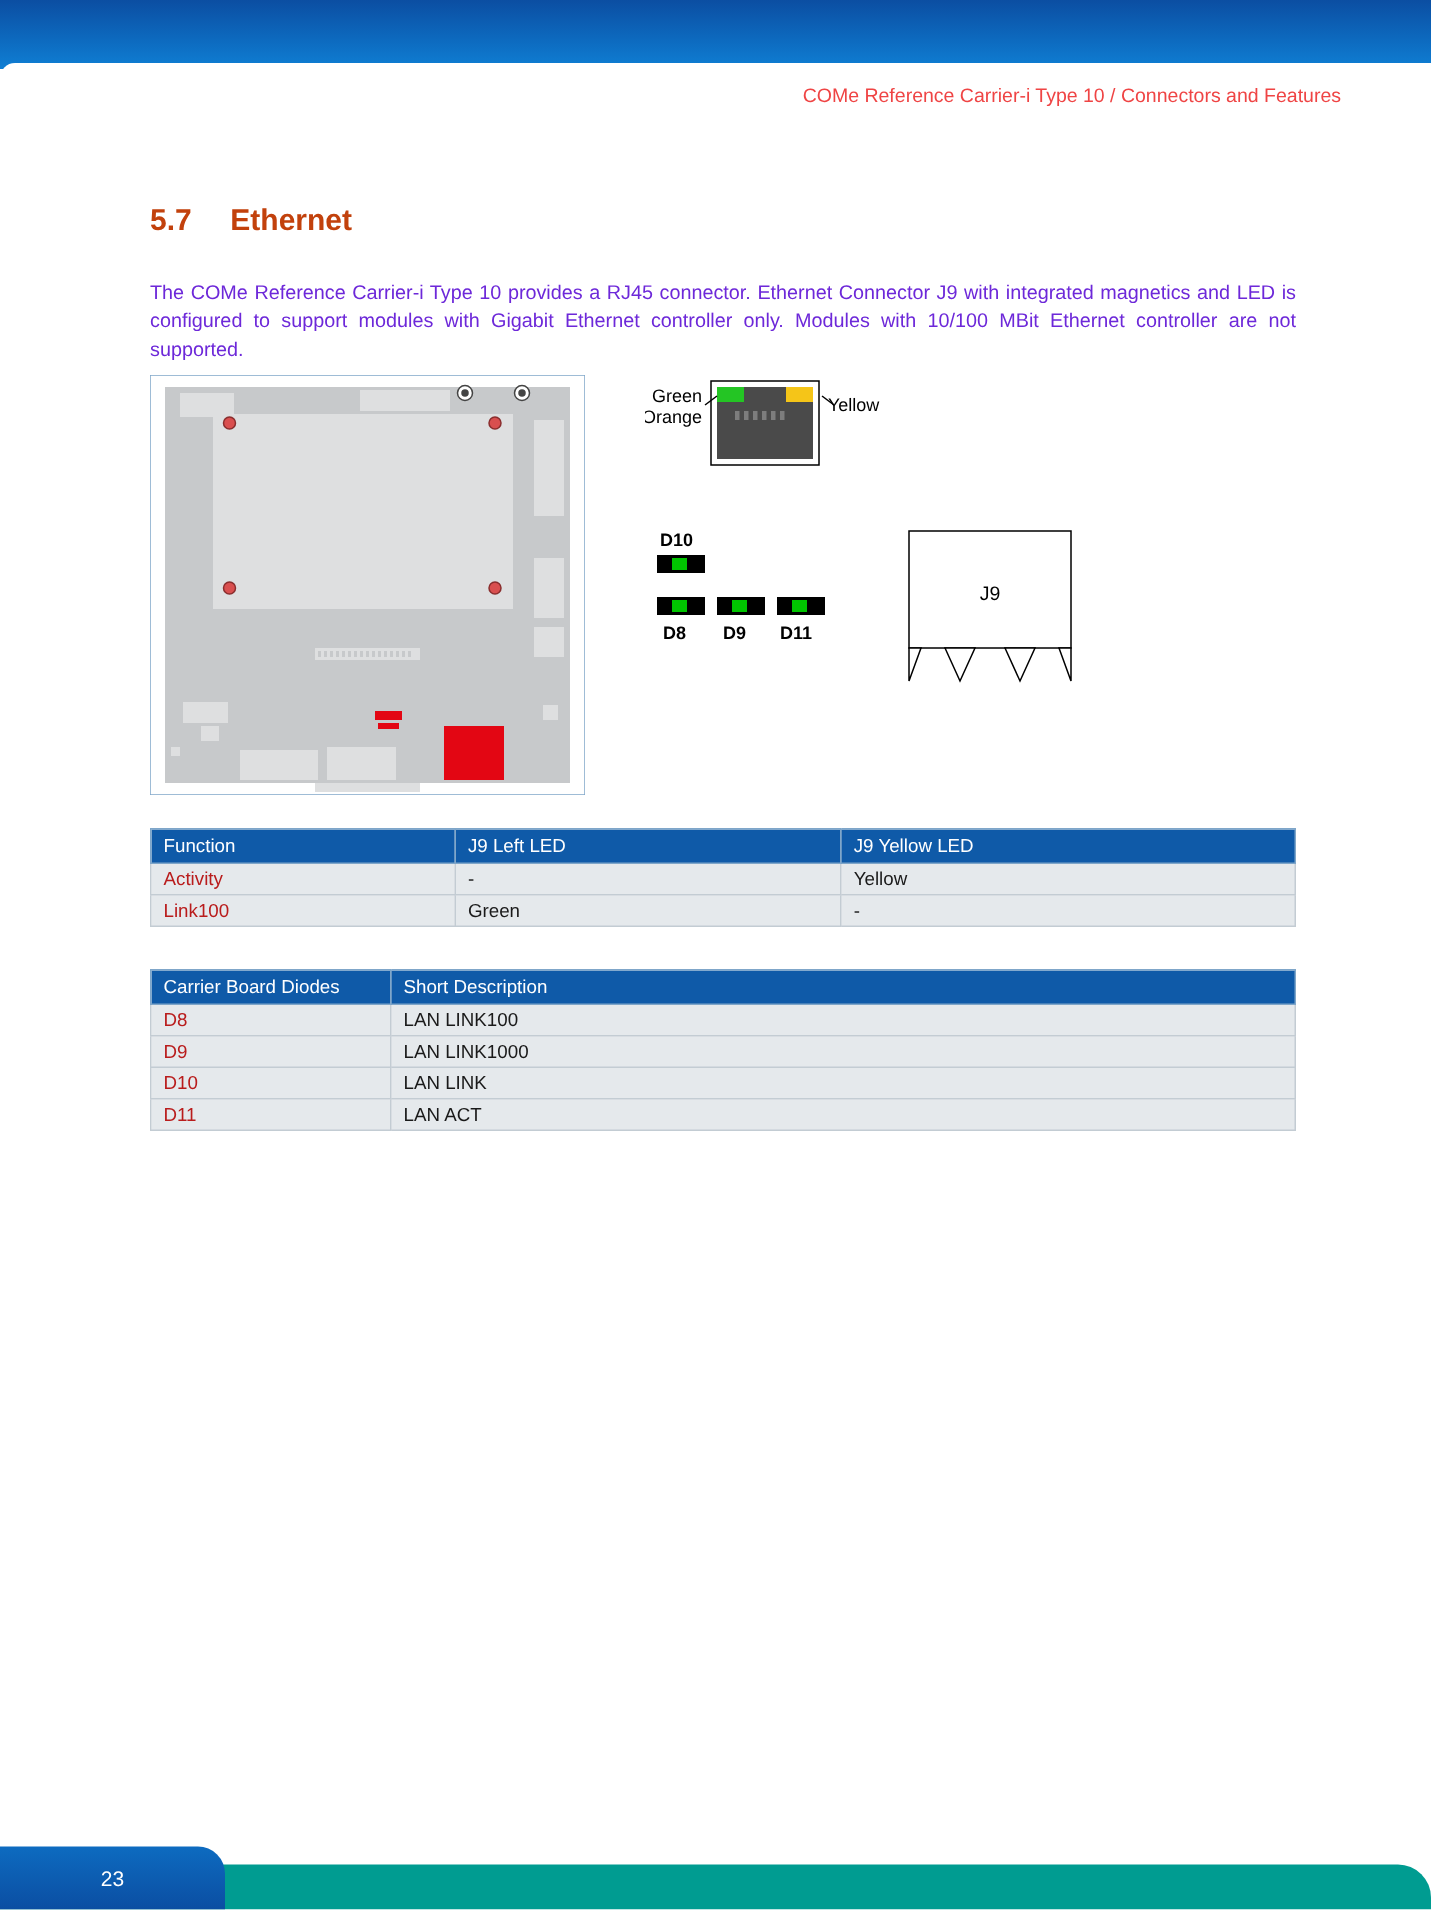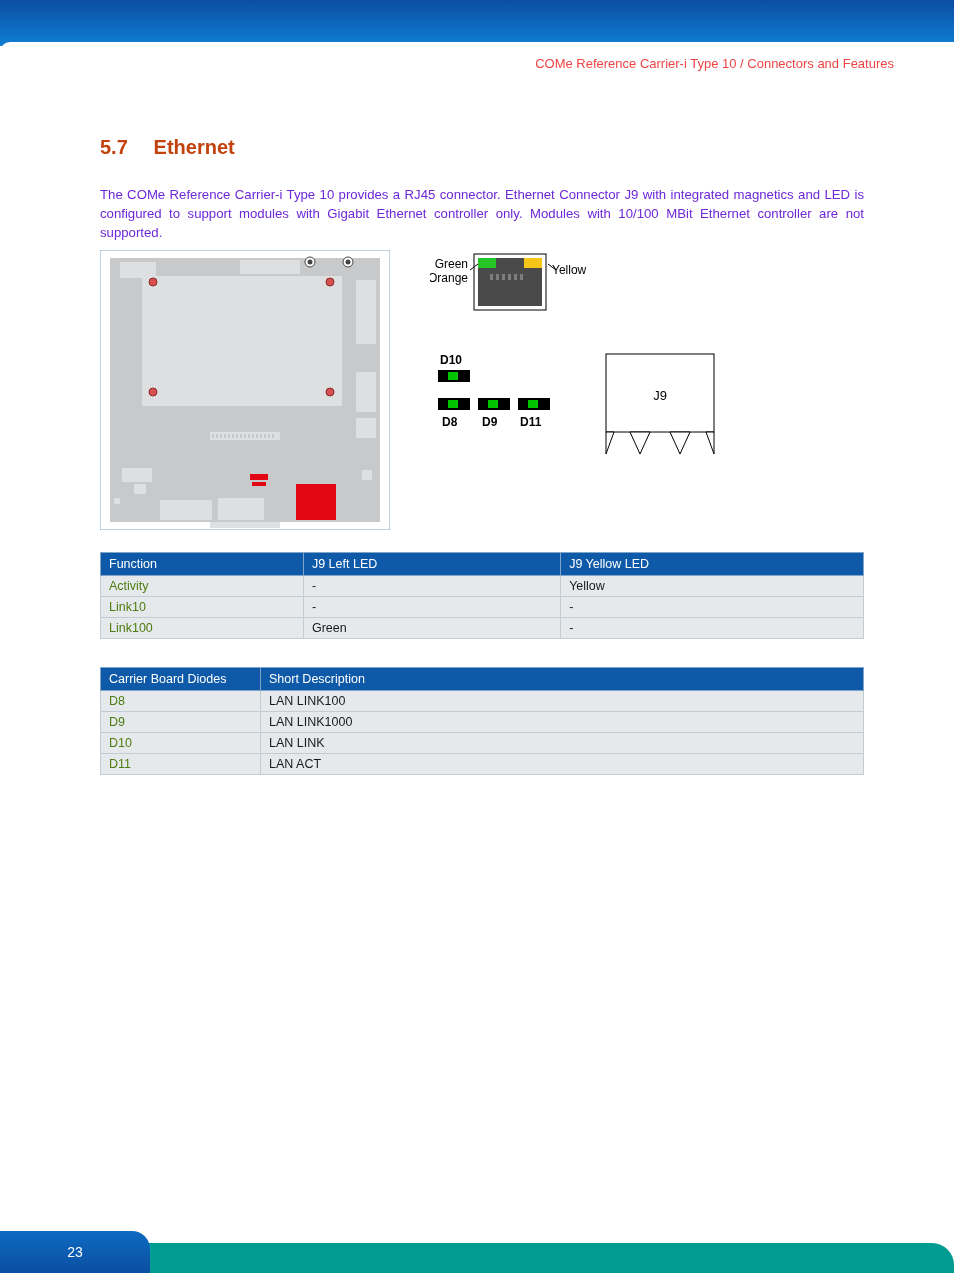--- a/index.html
+++ b/index.html
@@ -71,21 +71,21 @@
     border: 1px solid #7fa6c9;
     margin-top: 28px;
   }
   table.data td {
     background: #e5e9ec;
     color: #1a1a1a;
     padding: 3px 8px;
     border: 1px solid #c3ccd3;
   }
   table.data td.label {
-    color: #4d7c0f;
+    color: #b91c1c;
   }
   .footer {
     position: absolute;
     left: 0; bottom: 0;
     width: 100%;
     height: 42px;
   }
   .footer-teal {
     position: absolute;
     left: 0; bottom: 0;
@@ -245,25 +245,20 @@
         <th>J9 Yellow LED</th>
       </tr>
     </thead>
     <tbody>
       <tr>
         <td class="label">Activity</td>
         <td>-</td>
         <td>Yellow</td>
       </tr>
       <tr>
-        <td class="label">Link10</td>
-        <td>-</td>
-        <td>-</td>
-      </tr>
-      <tr>
         <td class="label">Link100</td>
         <td>Green</td>
         <td>-</td>
       </tr>
     </tbody>
   </table>
 
   <table class="data">
     <colgroup>
         <col style="width:160px">

